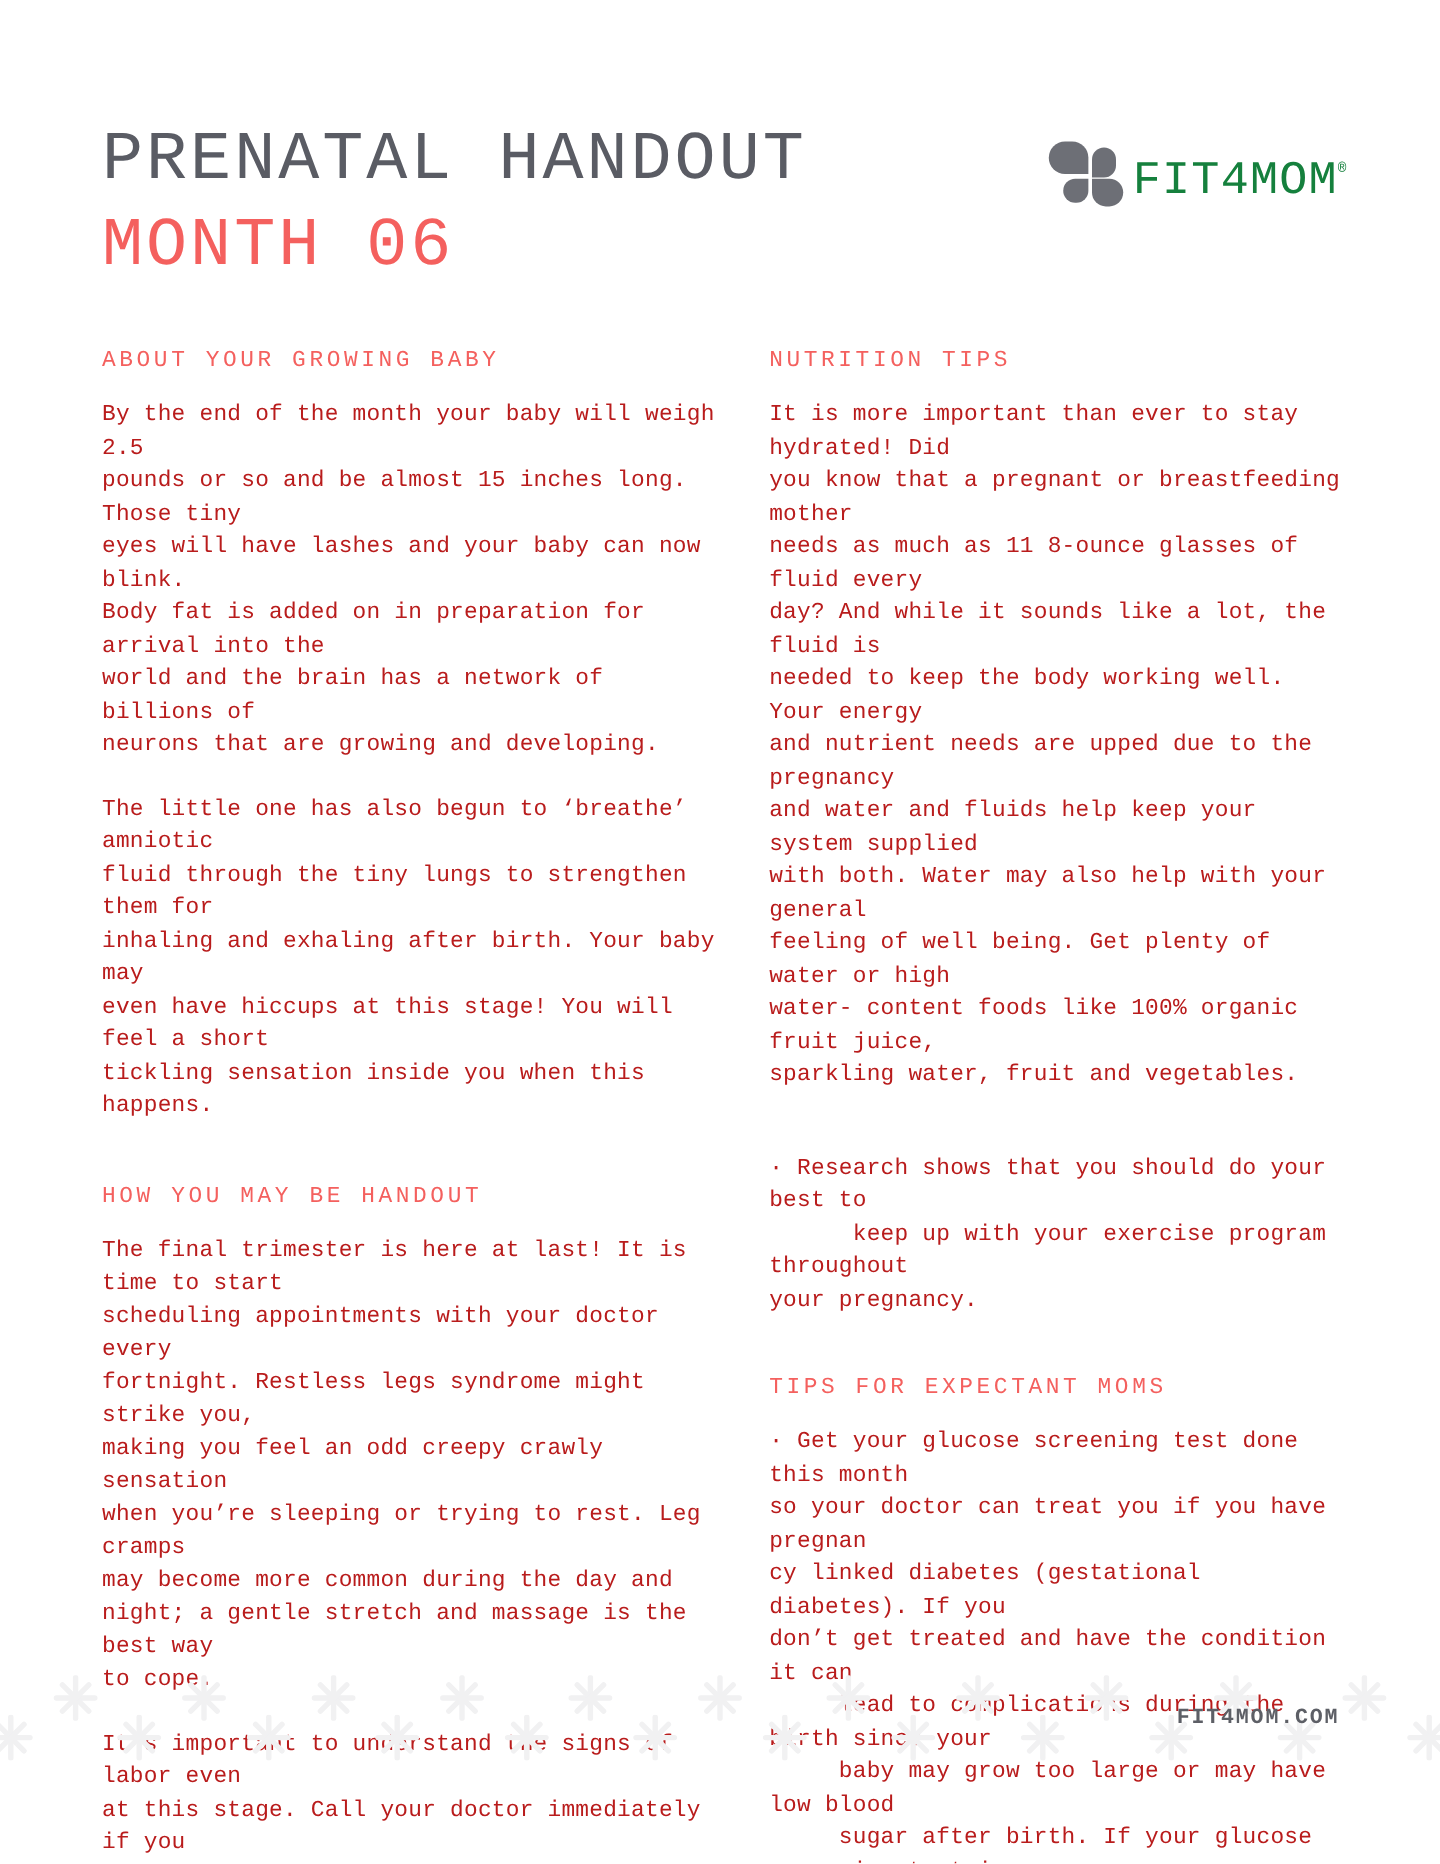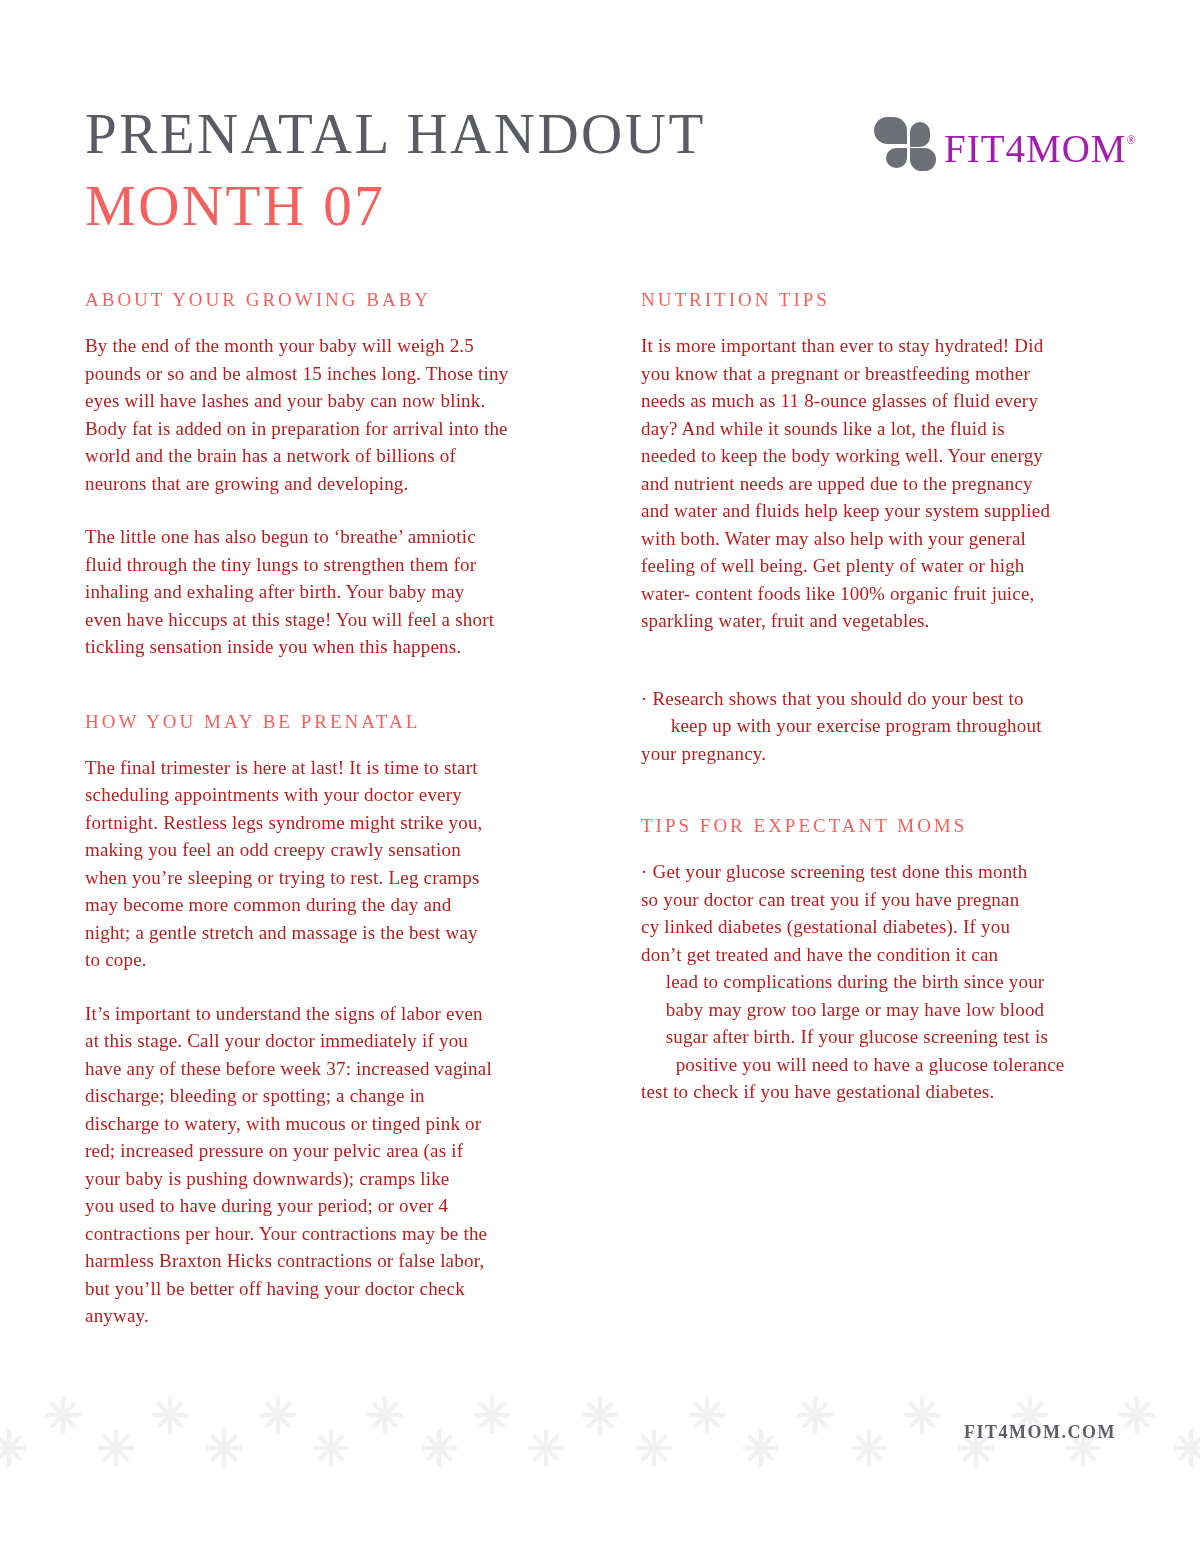--- a/index.html
+++ b/index.html
@@ -1,36 +1,36 @@
 <!DOCTYPE html>
 <html><head>
 <meta charset="utf-8">
 <style>
   html,body { margin:0; padding:0; background:#ffffff; }
   .page {
     position:relative; width:1200px; height:1553px; background:#ffffff;
-    font-family:Liberation Serif, serif; overflow:hidden;
+    font-family:Liberation Mono, monospace; overflow:hidden;
   }
   
   .header { position:absolute; left:85px; top:98px; }
   .title-line {
     font-size:57px; line-height:72px; font-weight:400; letter-spacing:2.5px;
     color:#5a5c64; white-space:nowrap;
   }
   .title-line.accent { color:#f4605e; }
   
   .logo { position:absolute; left:873px; top:112px; display:flex; align-items:center; }
   .logo-icon { position:relative; width:58px; height:56px; }
   .petal { position:absolute; background:#6d6f76; display:block; }
   .petal.tl { left:1px;  top:0;    width:33px; height:27px; border-radius:15px 15px 0 15px; }
   .petal.tr { left:37px; top:5px;  width:20px; height:25px; border-radius:12px 12px 12px 0; }
   .petal.bl { left:13px; top:31px; width:21px; height:20px; border-radius:11px 0 11px 11px; }
   .petal.br { left:37px; top:31px; width:26px; height:23px; border-radius:0 13px 13px 13px; }
   .logo-text {
-    margin-left:13px; font-size:39px; color:#a21caf; letter-spacing:1px;
+    margin-left:13px; font-size:39px; color:#15803d; letter-spacing:1px;
     font-weight:400; line-height:56px; white-space:nowrap;
   }
   .logo-text sup { font-size:12px; letter-spacing:0; vertical-align:18px; }
   
   .columns {
     position:absolute; left:85px; top:289px; width:1032px;
     display:grid; grid-template-columns:512px 1fr; column-gap:44px;
   }
   section h3 {
     margin:0 0 21px 0; font-size:19px; font-weight:500; letter-spacing:3px;
@@ -55,21 +55,21 @@
     letter-spacing:1.5px; color:#5d5f66; white-space:nowrap;
   }
 </style>
 </head>
 <body>
 
 <div class="page">
 
   <div class="header">
     <div class="title-line">PRENATAL HANDOUT</div>
-    <div class="title-line accent">MONTH 07</div>
+    <div class="title-line accent">MONTH 06</div>
   </div>
 
   <div class="logo">
     <div class="logo-icon">
       <i class="petal tl"></i>
       <i class="petal tr"></i>
       <i class="petal bl"></i>
       <i class="petal br"></i>
     </div>
     <div class="logo-text">
@@ -87,21 +87,21 @@
 Body fat is added on in preparation for arrival into the
 world and the brain has a network of billions of
 neurons that are growing and developing.</p>
         <p>The little one has also begun to ‘breathe’ amniotic
 fluid through the tiny lungs to strengthen them for
 inhaling and exhaling after birth. Your baby may
 even have hiccups at this stage! You will feel a short
 tickling sensation inside you when this happens.</p>
       </section>
       <section class="mt-lg">
-        <h3>HOW YOU MAY BE PRENATAL</h3>
+        <h3>HOW YOU MAY BE HANDOUT</h3>
         <p>The final trimester is here at last! It is time to start
 scheduling appointments with your doctor every
 fortnight. Restless legs syndrome might strike you,
 making you feel an odd creepy crawly sensation
 when you’re sleeping or trying to rest. Leg cramps
 may become more common during the day and
 night; a gentle stretch and massage is the best way
 to cope.</p>
         <p>It’s important to understand the signs of labor even
 at this stage. Call your doctor immediately if you

